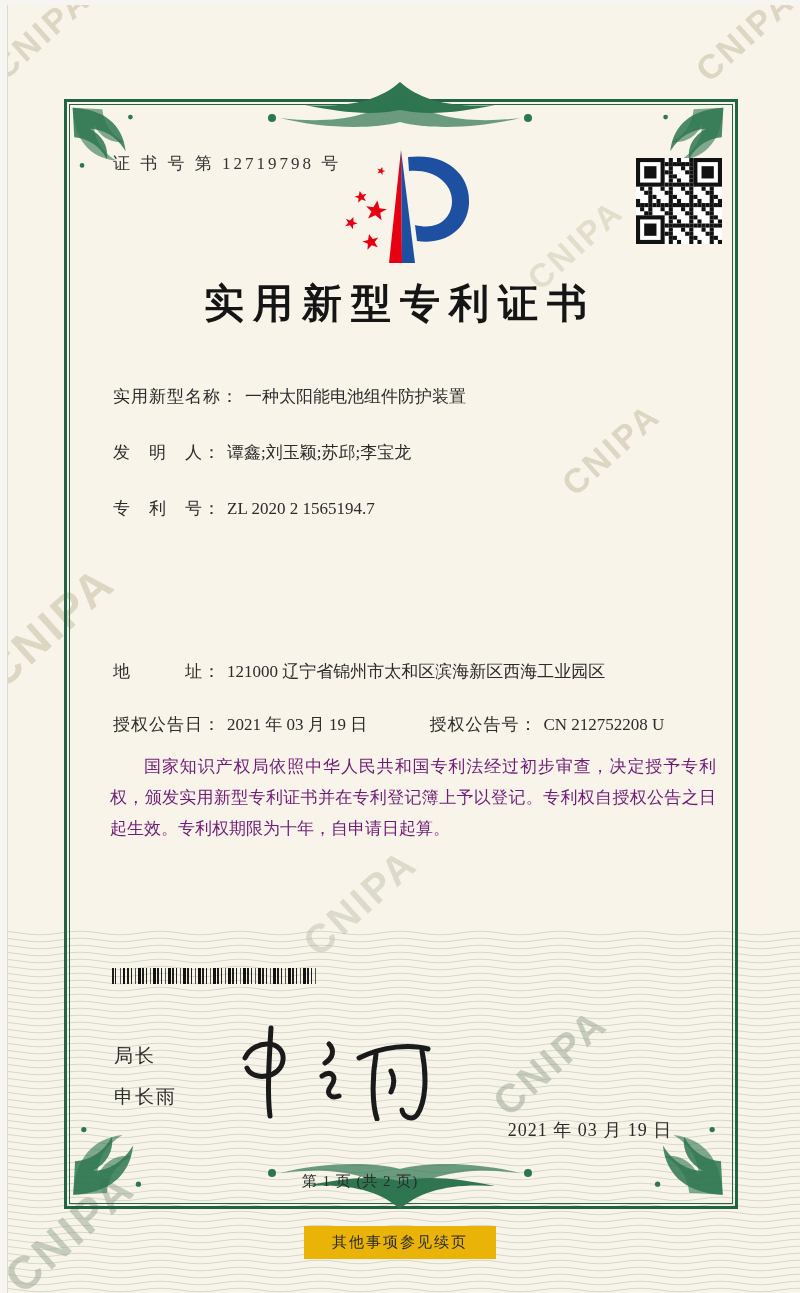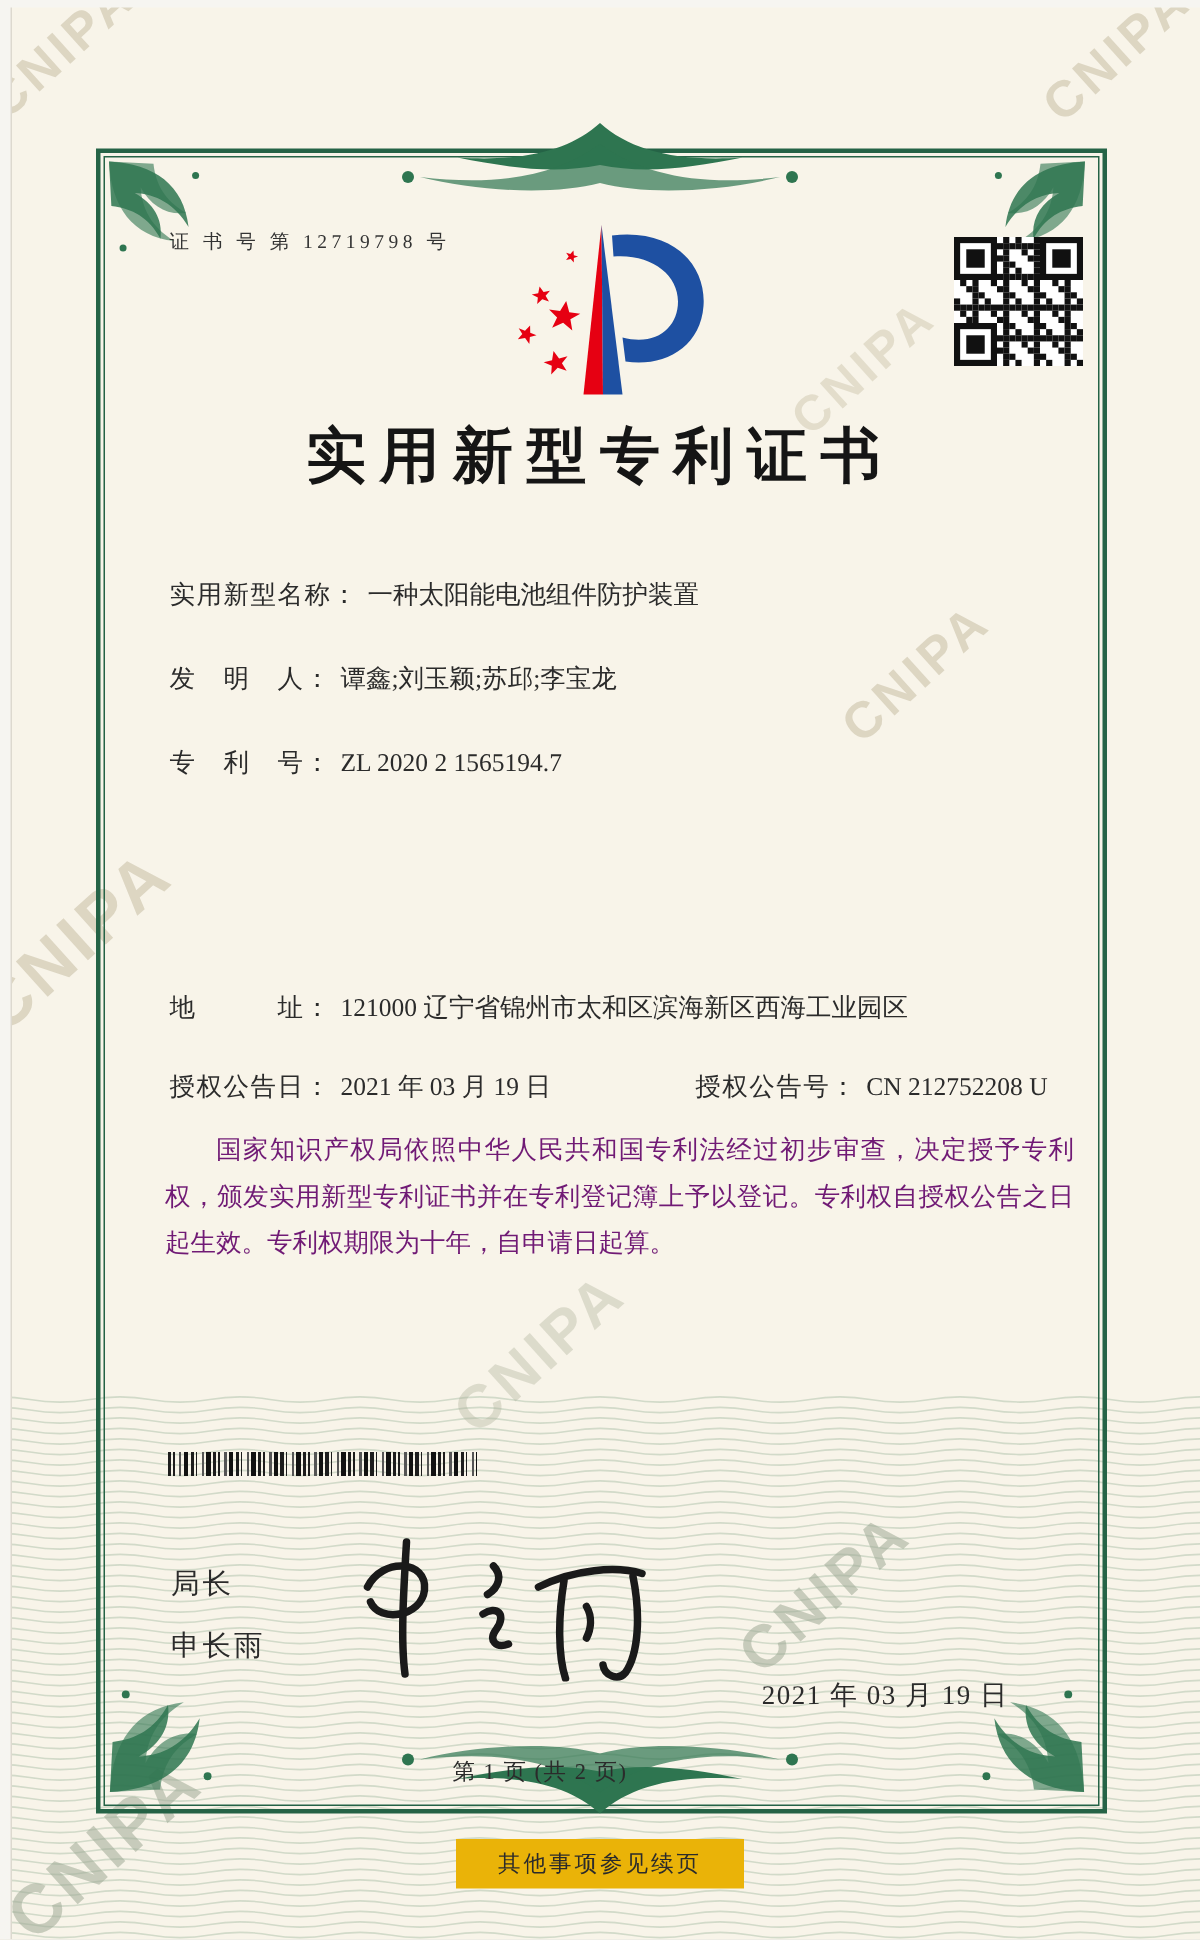--- a/index.html
+++ b/index.html
@@ -19,30 +19,30 @@
   
   #waves{position:absolute;left:0;top:928px;z-index:0;}
 
   
   .frame{position:absolute;left:64px;top:99px;width:668px;height:1104px;border:3px solid #256346;z-index:2;}
   .frame-inner{position:absolute;inset:2px;border:1px solid #256346;}
   .orn{position:absolute;z-index:3;}
 
   .content{position:absolute;inset:0;z-index:4;}
 
-  .cert-no{position:absolute;left:113px;top:152px;font-size:13px;letter-spacing:3px;color:#333;}
+  .cert-no{position:absolute;left:113px;top:152px;font-size:17px;letter-spacing:3px;color:#333;}
   .logo{position:absolute;left:328px;top:144px;}
   .qr{position:absolute;left:636px;top:158px;}
   .title{position:absolute;left:0;top:276px;width:800px;text-align:center;
          font-size:40px;font-weight:bold;letter-spacing:9px;color:#151515;}
 
   .row{position:absolute;left:113px;font-size:17px;white-space:nowrap;color:#2b2b2b;}
   .row .lbl{letter-spacing:1px;}
   .row .val{margin-left:6px;}
-  .row .second{margin-left:92px;font-family:Liberation Mono, monospace;}
+  .row .second{margin-left:58px;font-family:Liberation Mono, monospace;}
 
   .paras{position:absolute;left:110px;top:751px;width:606px;font-size:17px;line-height:31px;
          text-align:justify;color:#701a75;}
   .paras p{margin:0;text-indent:2em;}
 
   .barcode{position:absolute;left:112px;top:968px;width:206px;height:16px;z-index:4;
     background:repeating-linear-gradient(90deg,
       #1d1d1d 0px,#1d1d1d 2px,transparent 2px,transparent 3.5px,
       #1d1d1d 3.5px,#1d1d1d 4.5px,transparent 4.5px,transparent 7.5px,
       #555 7.5px,#555 9px,transparent 9px,transparent 10.5px,

